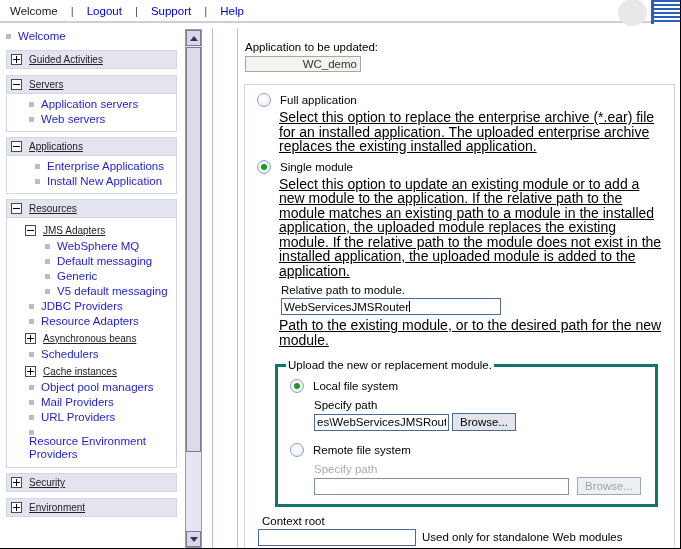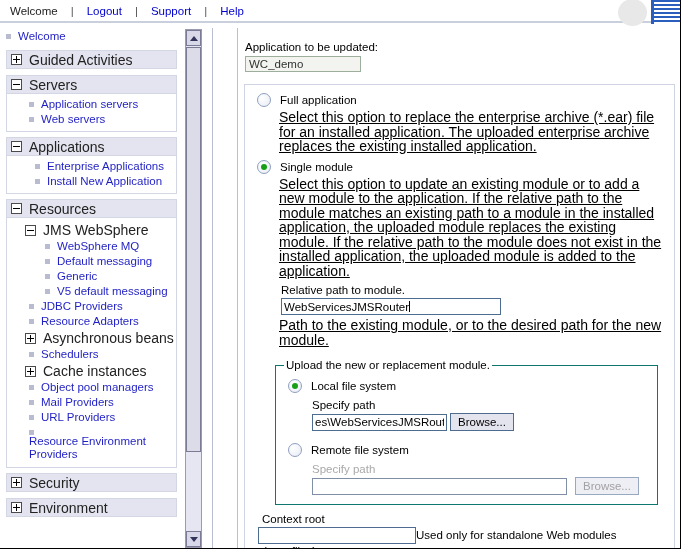--- a/index.html
+++ b/index.html
@@ -103,24 +103,25 @@
     cursor: pointer;
   }
   .section-head.nested {
     margin: 0;
     border: none;
     background: transparent;
     padding-left: 18px;
     height: 18px;
   }
   .section-label {
-    font-size: 14px;
+    font-size: 10px;
     color: #222;
     margin-left: 7px;
     white-space: nowrap;
+    text-decoration: underline;
   }
   .pmbox {
     width: 9px; height: 9px;
     border: 1px solid #4a4a4a;
     background: #ffffff;
     position: relative;
     flex: none;
   }
   .pmbox::before {
     content: "";
@@ -229,37 +230,38 @@
     width: 116px;
     height: 16px;
     border: 1px solid #9dae9d;
     background: #f3f3ef;
     box-sizing: border-box;
     font-family: "Liberation Sans", sans-serif;
     font-size: 11.5px;
     color: #333;
     padding: 0 3px;
     line-height: 14px;
+    text-align: right;
   }
 
   fieldset.box {
     margin: 12px 2px 0 4px;
     border: 1px solid #cfd4e2;
     padding: 3px 8px 10px 8px;
     min-width: 0;
   }
   fieldset.box > legend {
     font-size: 11.5px;
     font-weight: bold;
     color: #1b4f9c;
     padding: 0 4px;
   }
   fieldset.inner {
     margin: 12px 8px 6px 22px;
-    border: 1px solid #0f766e;
+    border: 3px solid #0f766e;
     padding: 3px 8px 9px 8px;
   }
 
   .radio-row {
     display: flex;
     align-items: center;
     margin: 5px 0 3px 4px;
   }
   .radio {
     width: 12px; height: 12px;
@@ -370,20 +372,21 @@
     border: 1px solid #4e6c8f;
     background: #ffffff;
     box-sizing: border-box;
     font-family: "Liberation Sans", sans-serif;
     font-size: 11.5px;
     padding: 0 2px;
   }
   .ctx-note {
     font-size: 11.5px;
     color: #000;
+    margin-left: 6px;
     line-height: 17px;
   }
   .ctx-note2 {
     font-size: 11.5px;
     color: #000;
     margin-left: 5px;
     line-height: 15px;
   }
   .ctx-label {
     font-size: 11.5px;
@@ -453,21 +456,21 @@
   </div>
 
   <div class="section-head">
     <span class="pmbox"></span>
     <span class="section-label">Resources</span>
   </div>
   <div class="navgroup" style="border-top:none;padding:3px 0 5px 0;">
 
     <div class="section-head nested">
       <span class="pmbox"></span>
-      <span class="section-label">JMS WebSphere</span>
+      <span class="section-label">JMS Adapters</span>
     </div>
 
     <div class="leaf ind3">
       <span class="bullet"></span>
       <span class="lbl">WebSphere MQ</span>
     </div>
     <div class="leaf ind3">
       <span class="bullet"></span>
       <span class="lbl">Default messaging</span>
     </div>

